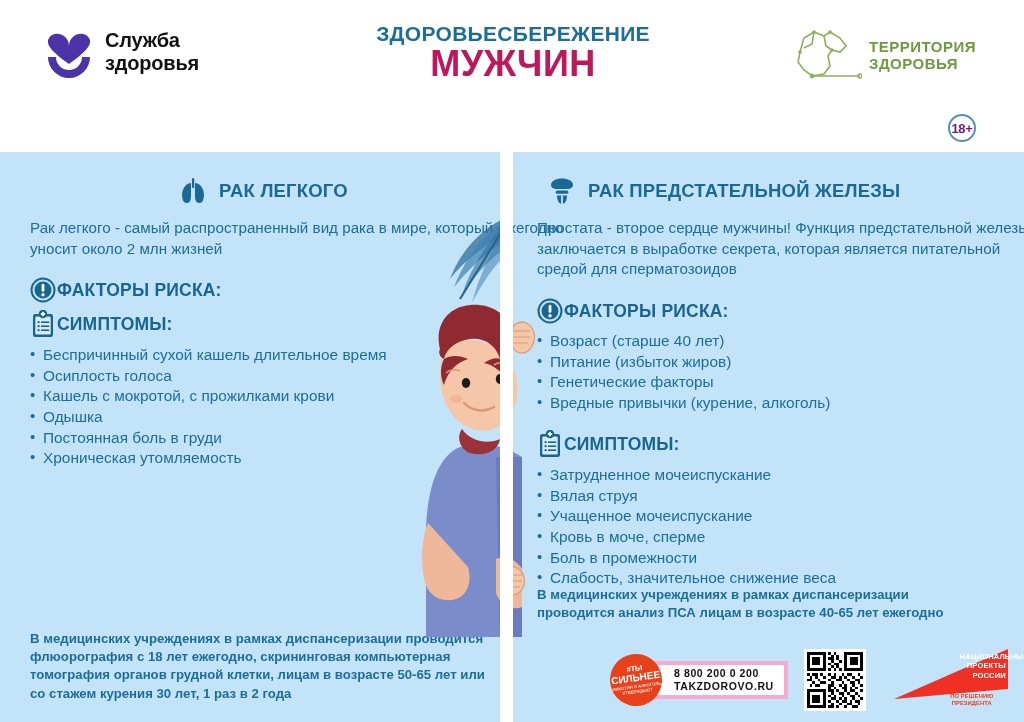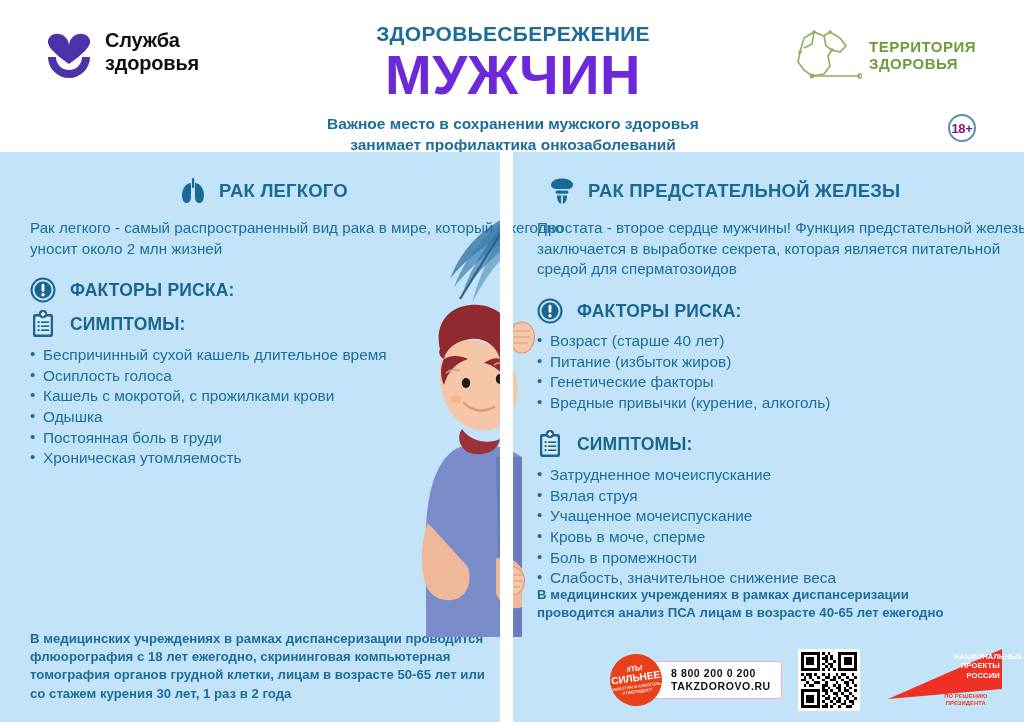--- a/index.html
+++ b/index.html
@@ -33,21 +33,21 @@
 
   .header-center {
     position: absolute; left: 278px; top: 22px; width: 470px;
     text-align: center;
   }
   .kicker {
     font-size: 21px; font-weight: bold; color: #1c6d99;
     letter-spacing: 0.3px; line-height: 1.1;
   }
   .headline {
-    font-size: 56px; font-weight: bold; color: #6d28d9;
+    font-size: 36px; font-weight: bold; color: #be185d;
     letter-spacing: 0.5px; line-height: 1.02; margin-top: 1px;
   }
   .subhead {
     margin-top: 11px;
     font-size: 15.5px; font-weight: bold; color: #1c6d99;
     line-height: 1.35;
   }
 
   .logo-tz {
     position: absolute; right: 48px; top: 24px;
@@ -92,21 +92,21 @@
     font-size: 18.5px; font-weight: bold; color: #1a6a96;
     letter-spacing: 0.2px;
   }
   .ico { flex: 0 0 auto; display: block; }
 
   .lead-text {
     font-size: 15.2px; color: #1b6e9b; line-height: 1.36;
     margin-bottom: 18px; font-weight: normal;
   }
   .sub-head {
-    display: flex; align-items: center; gap: 14px;
+    display: flex; align-items: center; gap: 1px;
     margin-bottom: 7px; margin-top: 2px;
   }
   .sub-head-title {
     font-size: 17.5px; font-weight: bold; color: #176590;
     letter-spacing: 0.2px;
   }
   ul.bullets { list-style: none; margin-bottom: 17px; }
   ul.bullets li {
     font-size: 15.4px; color: #1b6e9b; line-height: 1.335;
     padding-left: 13px; position: relative;
@@ -147,21 +147,21 @@
   }
   .tz-circle .l2 {
     font-size: 10px; font-weight: bold; color: #ffffff;
     line-height: 1; margin-top: 1px;
   }
   .tz-circle .l3 {
     font-size: 4.2px; font-weight: bold; color: #ffd9cb;
     line-height: 1.15; margin-top: 2px; text-align: center;
   }
   .tz-plate {
-    background: #ffffff; border: 1px solid #f9a8d4;
+    background: #ffffff; border: 4px solid #f9a8d4;
     margin-left: -10px; padding: 6px 10px 6px 18px;
     height: 38px; display: flex; flex-direction: column;
     justify-content: center; z-index: 1;
   }
   .tz-plate .phone {
     font-size: 10.5px; font-weight: bold; color: #111111;
     letter-spacing: 0.6px; line-height: 1.2;
   }
   .tz-plate .site {
     font-size: 10.5px; font-weight: bold; color: #111111;
@@ -200,24 +200,20 @@
       </svg>
       <div class="logo-sz-text">
         <div>Служба</div>
         <div>здоровья</div>
       </div>
     </div>
 
     <div class="header-center">
       <div class="kicker">ЗДОРОВЬЕСБЕРЕЖЕНИЕ</div>
       <div class="headline">МУЖЧИН</div>
-      <div class="subhead">
-        <div>Важное место в сохранении мужского здоровья</div>
-        <div>занимает профилактика онкозаболеваний</div>
-      </div>
     </div>
 
     <div class="logo-tz">
       <svg class="logo-tz-map" viewBox="0 0 72 62">
         <path d="M10 28 L14 14 L24 8 L34 12 L40 8 L50 14 L56 22 L50 28 L42 26 L38 32 L40 42 L34 50 L22 52 L14 46 L8 38 Z" fill="none" stroke="#8fae5e" stroke-width="1.6"></path>
         <path d="M34 12 L36 22 L42 26" fill="none" stroke="#8fae5e" stroke-width="1.6"></path>
         <path d="M24 8 L22 20 L14 24" fill="none" stroke="#8fae5e" stroke-width="1.6"></path>
         <circle cx="24" cy="8" r="1.8" fill="#8fae5e"></circle>
         <circle cx="40" cy="8" r="1.8" fill="#8fae5e"></circle>
         <circle cx="10" cy="28" r="1.8" fill="#8fae5e"></circle>

